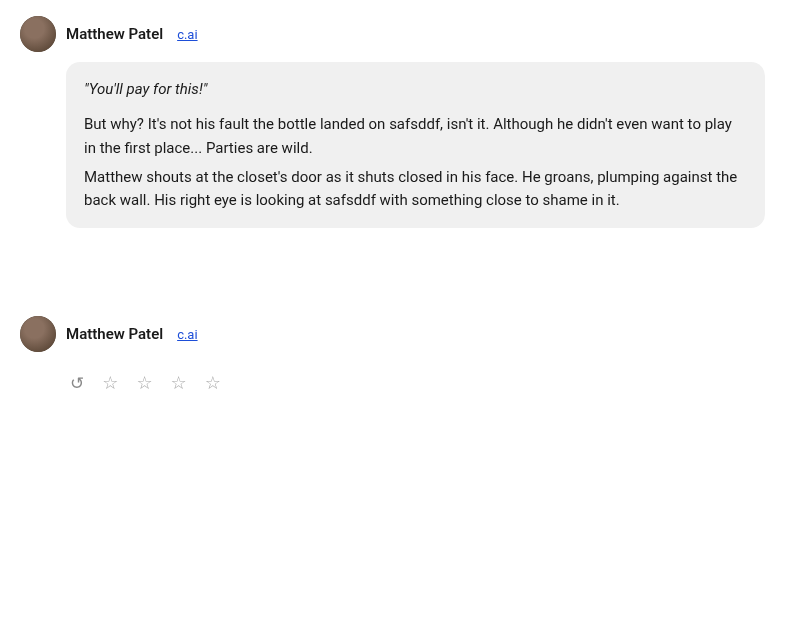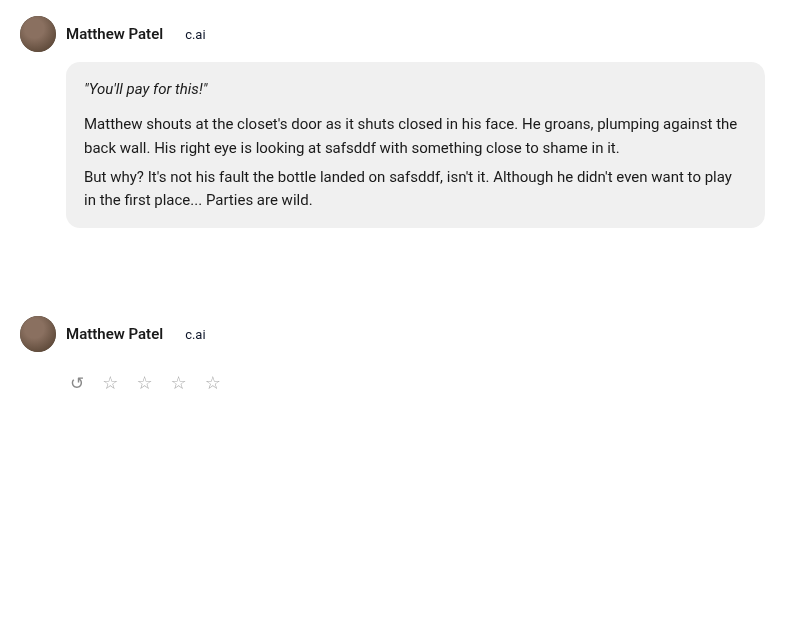--- a/index.html
+++ b/index.html
@@ -51,22 +51,23 @@
     }
 
     .sender-name {
       font-weight: 600;
       font-size: 15px;
       color: #1a1a1a;
     }
 
     .sender-tag {
       font-size: 13px;
-      color: #0f172a;
-      margin-left: 12px;
+      color: #1d4ed8;
+      margin-left: 4px;
+      text-decoration: underline;
     }
 
     .message-bubble {
       background: #f0f0f0;
       border-radius: 14px;
       padding: 16px 18px;
       margin-left: 46px;
       line-height: 1.55;
       color: #1a1a1a;
       max-width: 700px;
@@ -129,22 +130,22 @@
   <div class="message-block">
     <div class="message-header">
       <div class="avatar">
         <div class="avatar-inner"></div>
       </div>
       <span class="sender-name">Matthew Patel</span>
       <span class="sender-tag">c.ai</span>
     </div>
     <div class="message-bubble">
       <span class="quote">"You'll pay for this!"</span>
+      <p>But why? It's not his fault the bottle landed on safsddf, isn't it. Although he didn't even want to play in the first place... Parties are wild.</p>
       <p>Matthew shouts at the closet's door as it shuts closed in his face. He groans, plumping against the back wall. His right eye is looking at safsddf with something close to shame in it.</p>
-      <p>But why? It's not his fault the bottle landed on safsddf, isn't it. Although he didn't even want to play in the first place... Parties are wild.</p>
     </div>
   </div>
 
   <div class="spacer"></div>
 
   <div class="message-block">
     <div class="message-header">
       <div class="avatar">
         <div class="avatar-inner"></div>
       </div>

